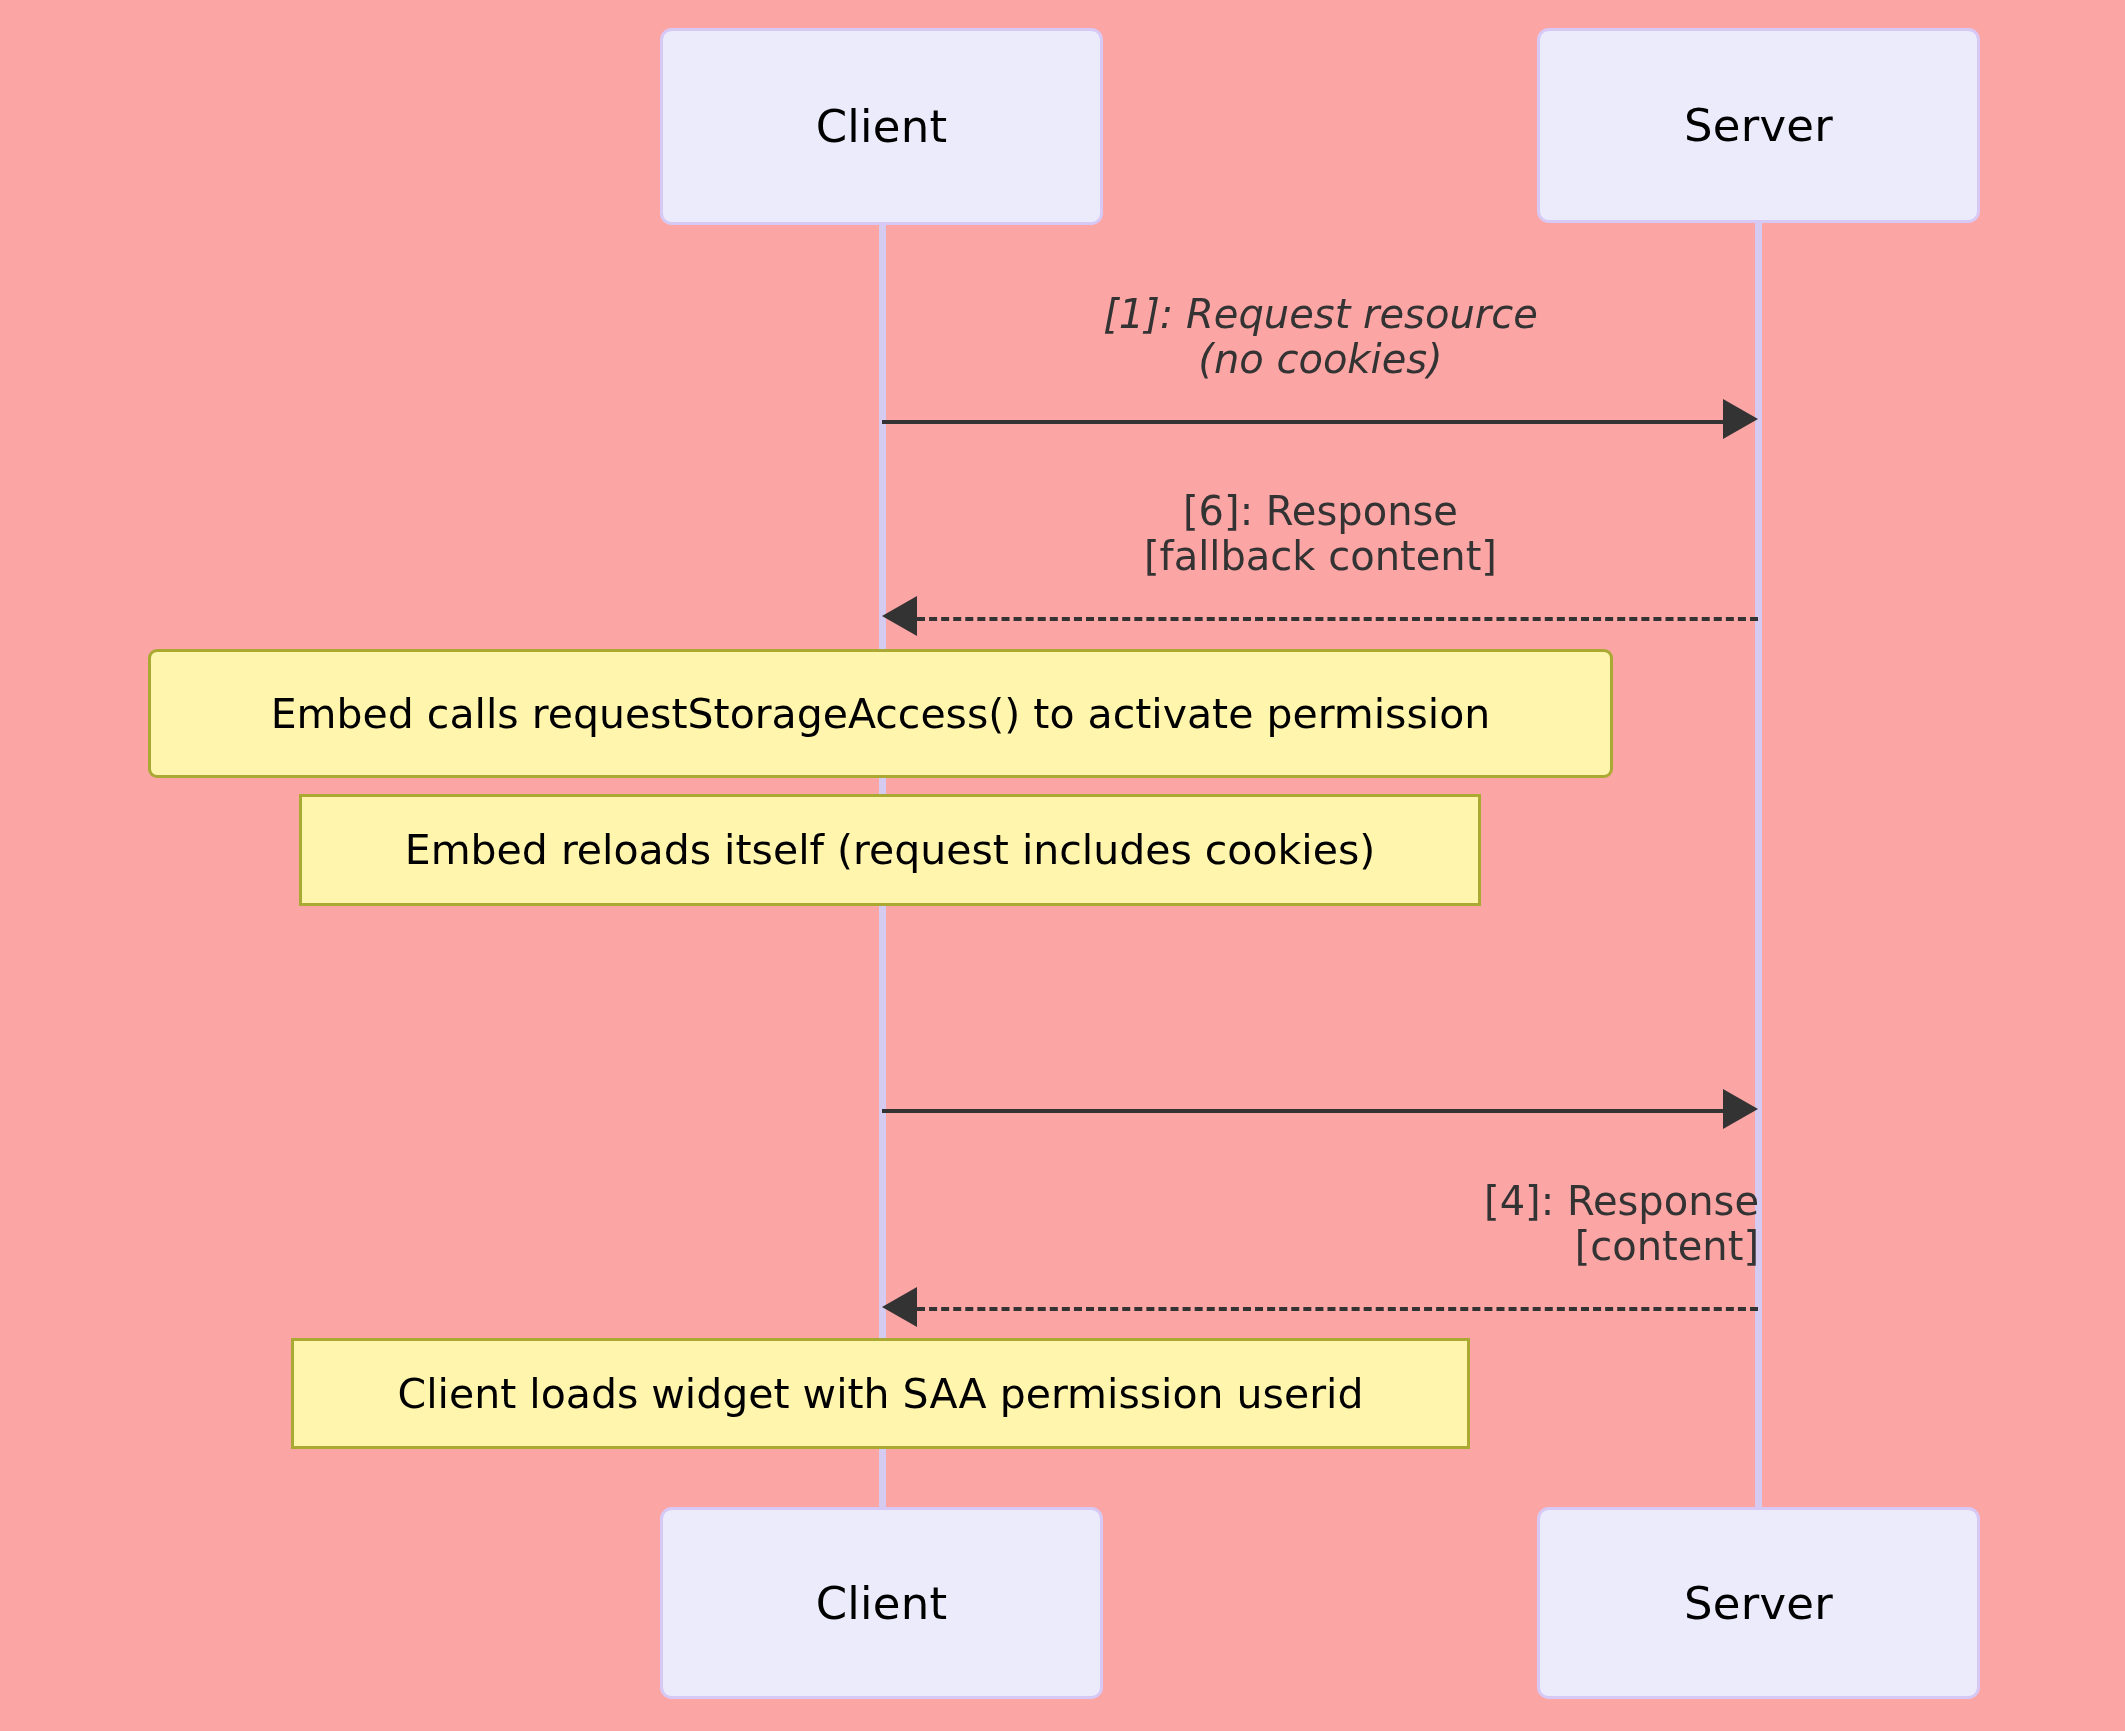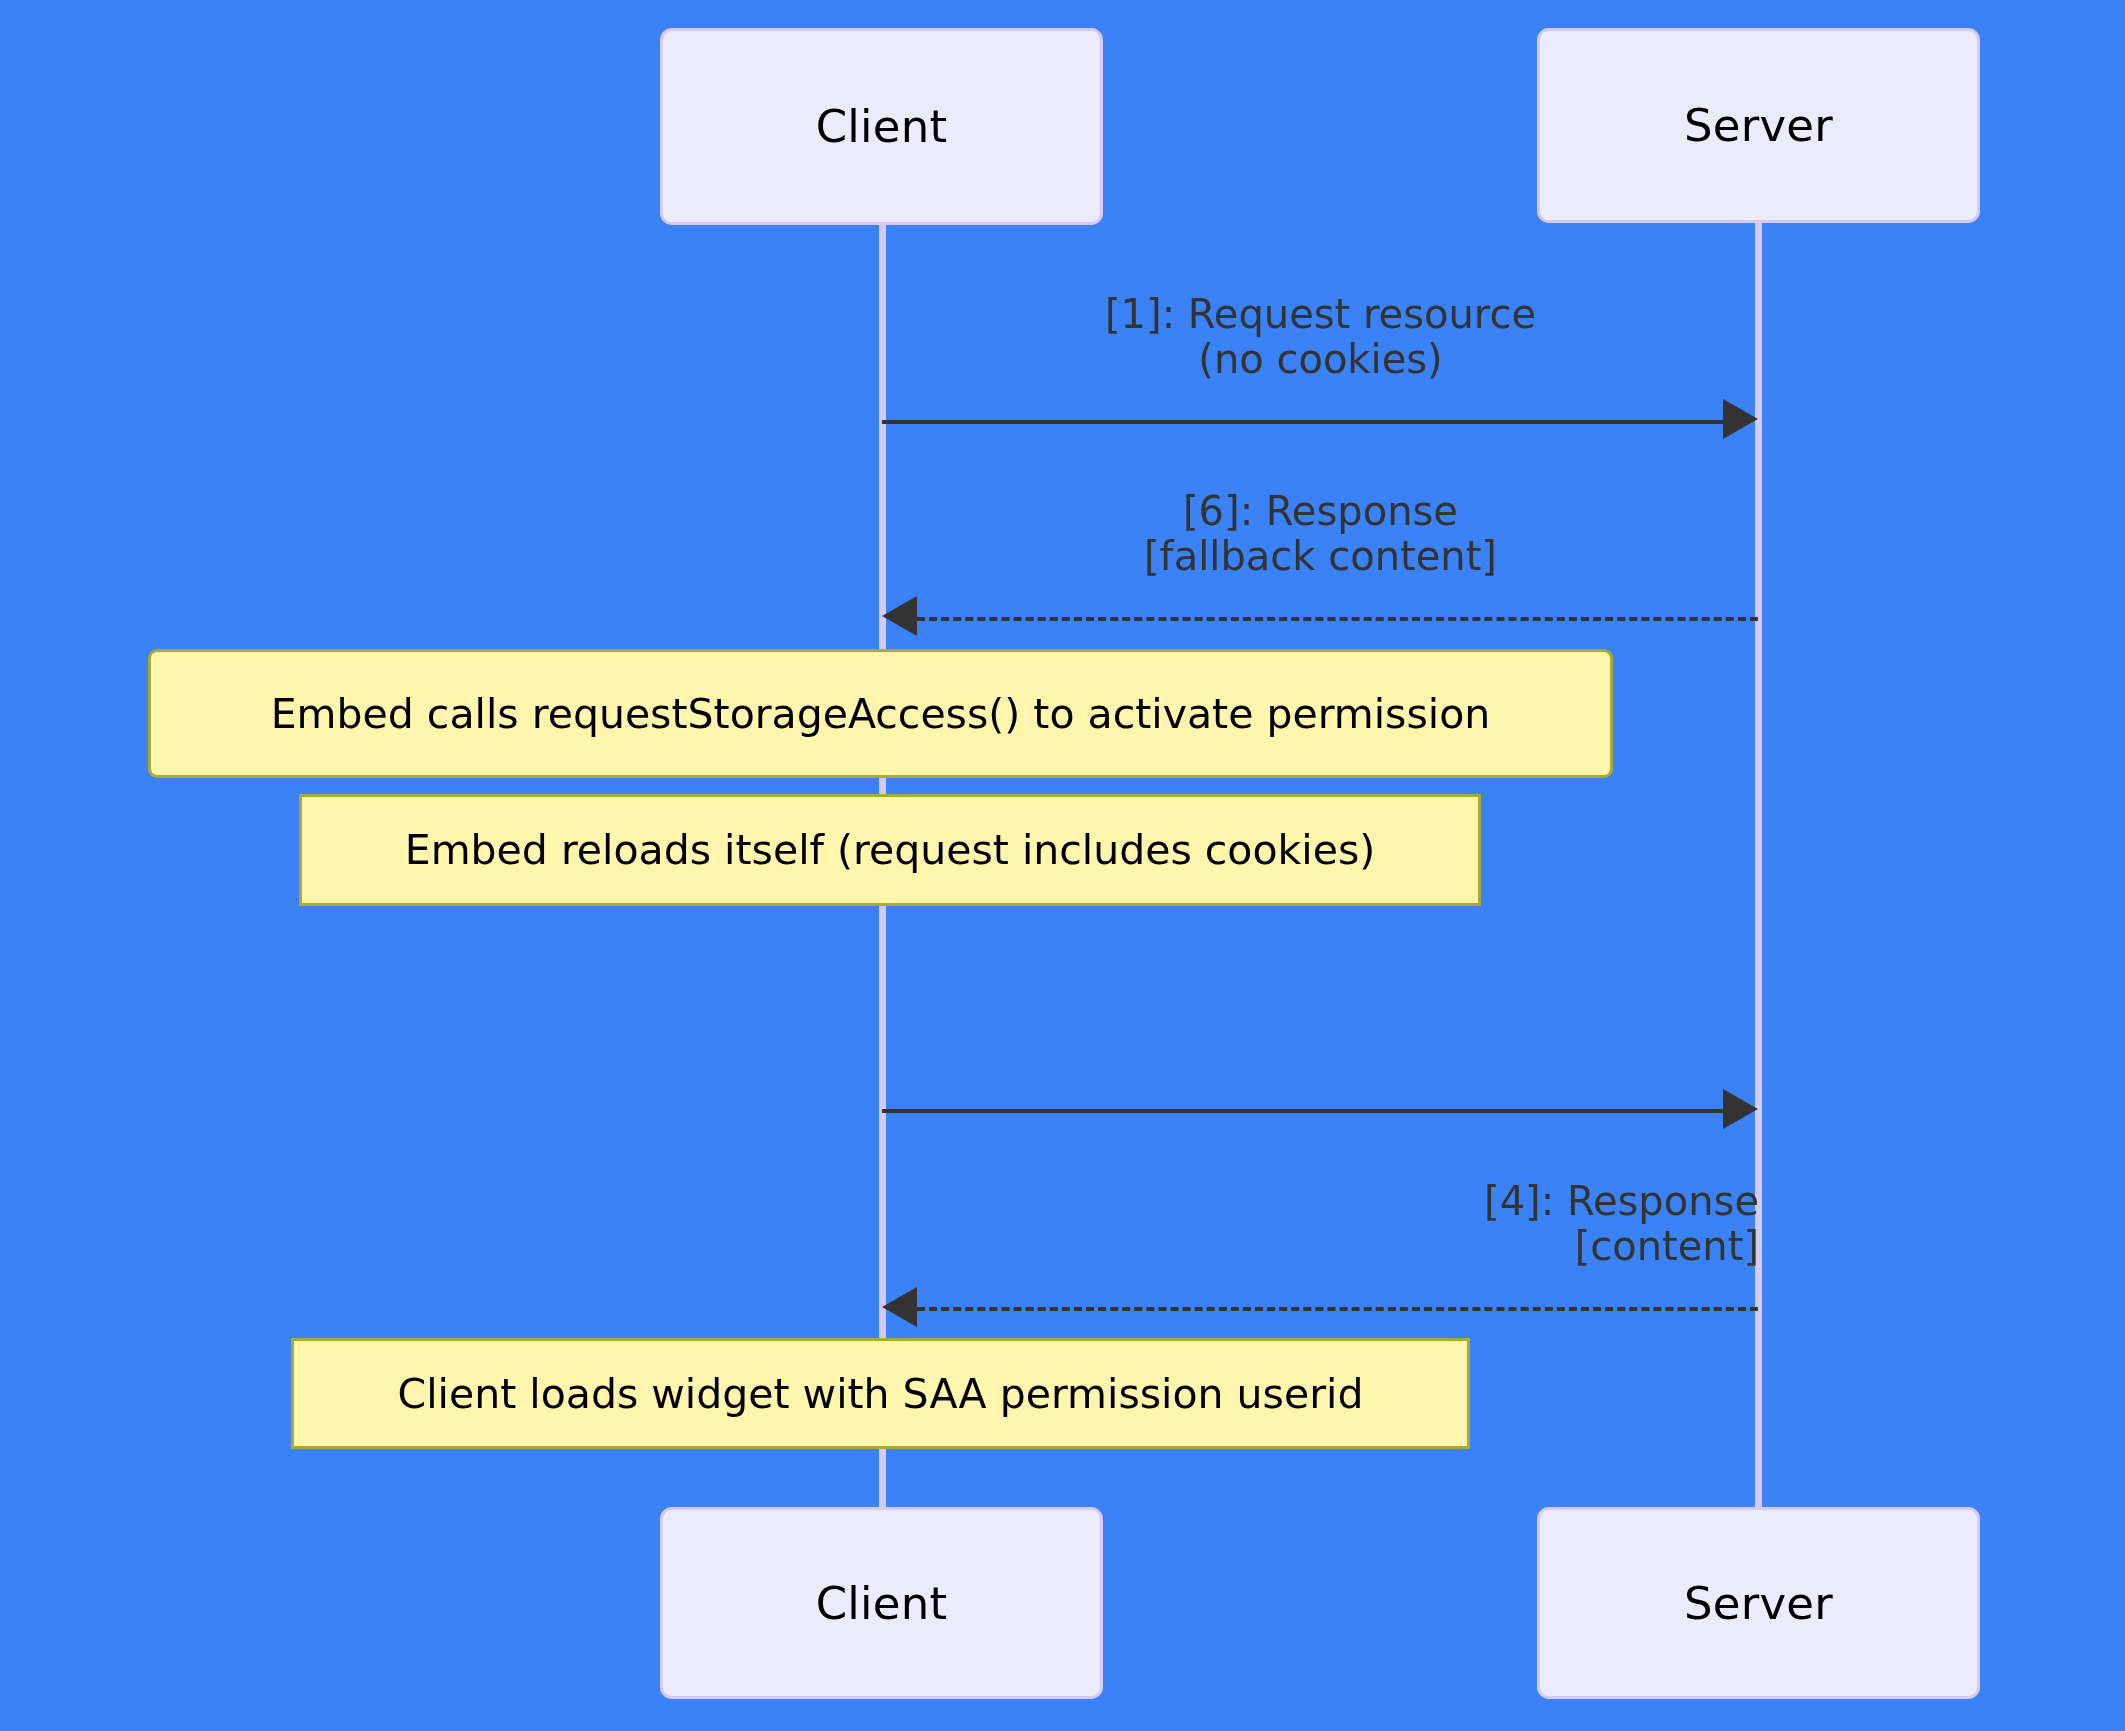--- a/index.html
+++ b/index.html
@@ -7,21 +7,21 @@
     padding: 0;
     background: #ffffff;
   }
   body {
     font-family: "DejaVu Sans", "Liberation Sans", sans-serif;
   }
   #diagram {
     position: relative;
     width: 2126px;
     height: 1732px;
-    background: #3b82f6;
+    background: #fca5a5;
     overflow: hidden;
   }
   .lifeline {
     position: absolute;
     width: 6.9px;
     background: #d5caf0;
   }
   .actor-box {
     position: absolute;
     background: #ecebfb;
@@ -92,21 +92,21 @@
   <div class="lifeline" style="left:879px; top:225px; height:1286px;"></div>
   <div class="lifeline" style="left:1755px; top:222px; height:1288px;"></div>
 
   <div class="actor-box" style="left:660px; top:27.6px; width:443px; height:197px;">
     <span class="actor-label">Client</span>
   </div>
   <div class="actor-box" style="left:1537px; top:27.6px; width:443px; height:195px;">
     <span class="actor-label">Server</span>
   </div>
 
-  <div class="msg-label" style="left:882px; top:292px; width:877px;">[1]: Request resource
+  <div class="msg-label" style="left:882px; top:292px; width:877px;font-style:italic;">[1]: Request resource
 (no cookies)</div>
   <div class="msg-line" style="left:882px; top:420px; width:841px;"></div>
   <div class="arrowhead right" style="left:1723px; top:399px;"></div>
 
   <div class="msg-label" style="left:882px; top:489px; width:877px;">[6]: Response
 [fallback content]</div>
   <div class="msg-line dashed" style="left:917px; top:617px; width:841px;"></div>
   <div class="arrowhead left" style="left:882px; top:596px;"></div>
 
   <div class="note-box" style="left:148px; top:649px; width:1465px; height:129px;border-radius:9px;">

